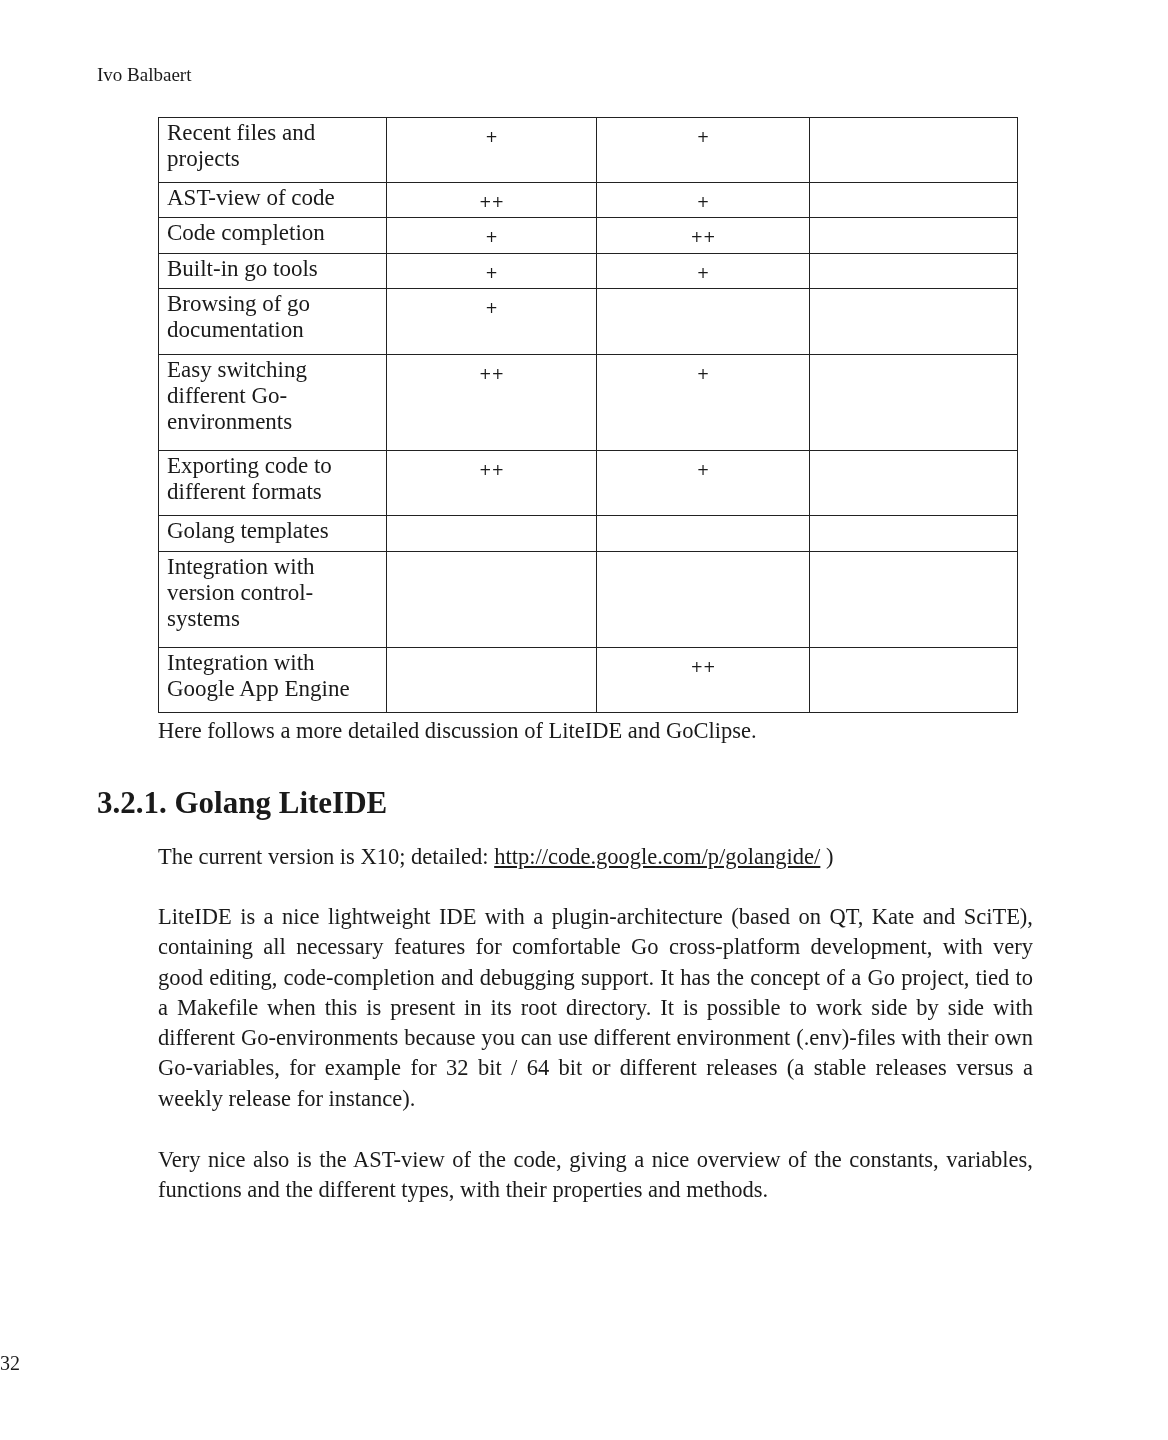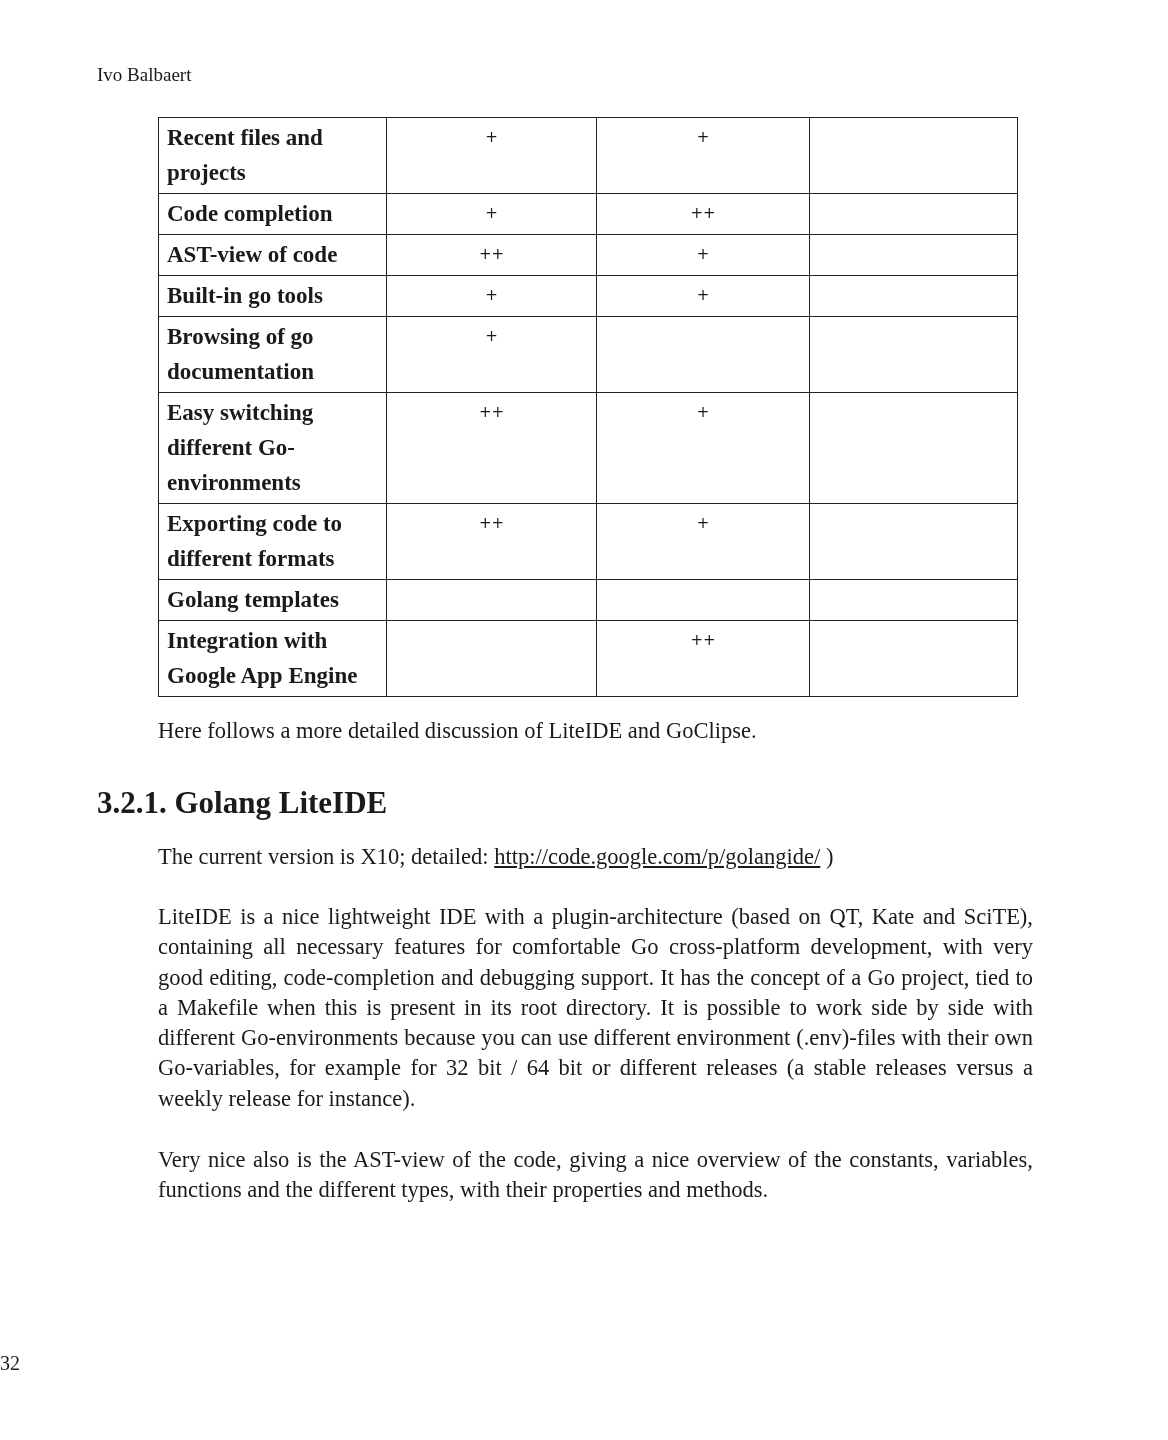--- a/index.html
+++ b/index.html
@@ -1,21 +1,21 @@
 <!DOCTYPE html>
 <html><head>
 <meta charset="utf-8">
 <style>
   html, body { margin:0; padding:0; background:#ffffff; }
   body { width:1168px; height:1440px; position:relative; overflow:hidden;
          font-family:"Liberation Serif","DejaVu Serif",serif; color:#1a1a1a; }
   .author { position:absolute; left:97px; top:64px; font-size:19px; }
   table.cmp { position:absolute; left:158px; top:117px; border-collapse:collapse; table-layout:fixed; }
   table.cmp td { border:1.5px solid #222; vertical-align:top; padding:0; }
-  table.cmp td.feat { font-weight:bold; font-size:23px; line-height:35px; padding:2px 8px 3px 8px; }
+  table.cmp td.feat { font-weight:normal; font-size:23px; line-height:26px; padding:2px 8px 3px 8px; }
   table.cmp td.val { text-align:center; font-family:"DejaVu Sans", sans-serif; font-size:15px; padding-top:10px; }
   .col1 { width:228px; } .col2 { width:210px; } .col3 { width:213px; } .col4 { width:208px; }
   .p { position:absolute; left:158px; width:875px; font-size:22.5px; line-height:30.3px; text-align:justify; }
   .h3 { position:absolute; left:97px; top:785px; font-weight:bold; font-size:31px; }
   .link { text-decoration:underline; }
   .pagenum { position:absolute; left:0; width:1128px; top:1352px; text-align:left; font-size:20px; }
 </style>
 </head>
 <body>
 
@@ -28,30 +28,30 @@
       <col class="col3">
       <col class="col4">
     </colgroup>
   <tbody>
     <tr style="height:65px">
       <td class="feat">Recent files and projects</td>
       <td class="val">+</td>
       <td class="val">+</td>
       <td class="val"></td>
     </tr>
+    <tr style="height:35px">
+      <td class="feat">AST-view of code</td>
+      <td class="val">++</td>
+      <td class="val">+</td>
+      <td class="val"></td>
+    </tr>
     <tr style="height:36px">
       <td class="feat">Code completion</td>
       <td class="val">+</td>
       <td class="val">++</td>
-      <td class="val"></td>
-    </tr>
-    <tr style="height:35px">
-      <td class="feat">AST-view of code</td>
-      <td class="val">++</td>
-      <td class="val">+</td>
       <td class="val"></td>
     </tr>
     <tr style="height:35px">
       <td class="feat">Built-in go tools</td>
       <td class="val">+</td>
       <td class="val">+</td>
       <td class="val"></td>
     </tr>
     <tr style="height:66px">
       <td class="feat">Browsing of go documentation</td>
@@ -70,20 +70,26 @@
       <td class="val">++</td>
       <td class="val">+</td>
       <td class="val"></td>
     </tr>
     <tr style="height:36px">
       <td class="feat">Golang templates</td>
       <td class="val"></td>
       <td class="val"></td>
       <td class="val"></td>
     </tr>
+    <tr style="height:96px">
+      <td class="feat">Integration with version control-systems</td>
+      <td class="val"></td>
+      <td class="val"></td>
+      <td class="val"></td>
+    </tr>
     <tr style="height:65px">
       <td class="feat">Integration with Google App Engine</td>
       <td class="val"></td>
       <td class="val">++</td>
       <td class="val"></td>
     </tr>
   </tbody>
 </table>
 
 <div class="p" style="top:716px">Here follows a more detailed discussion of LiteIDE and GoClipse.</div>

